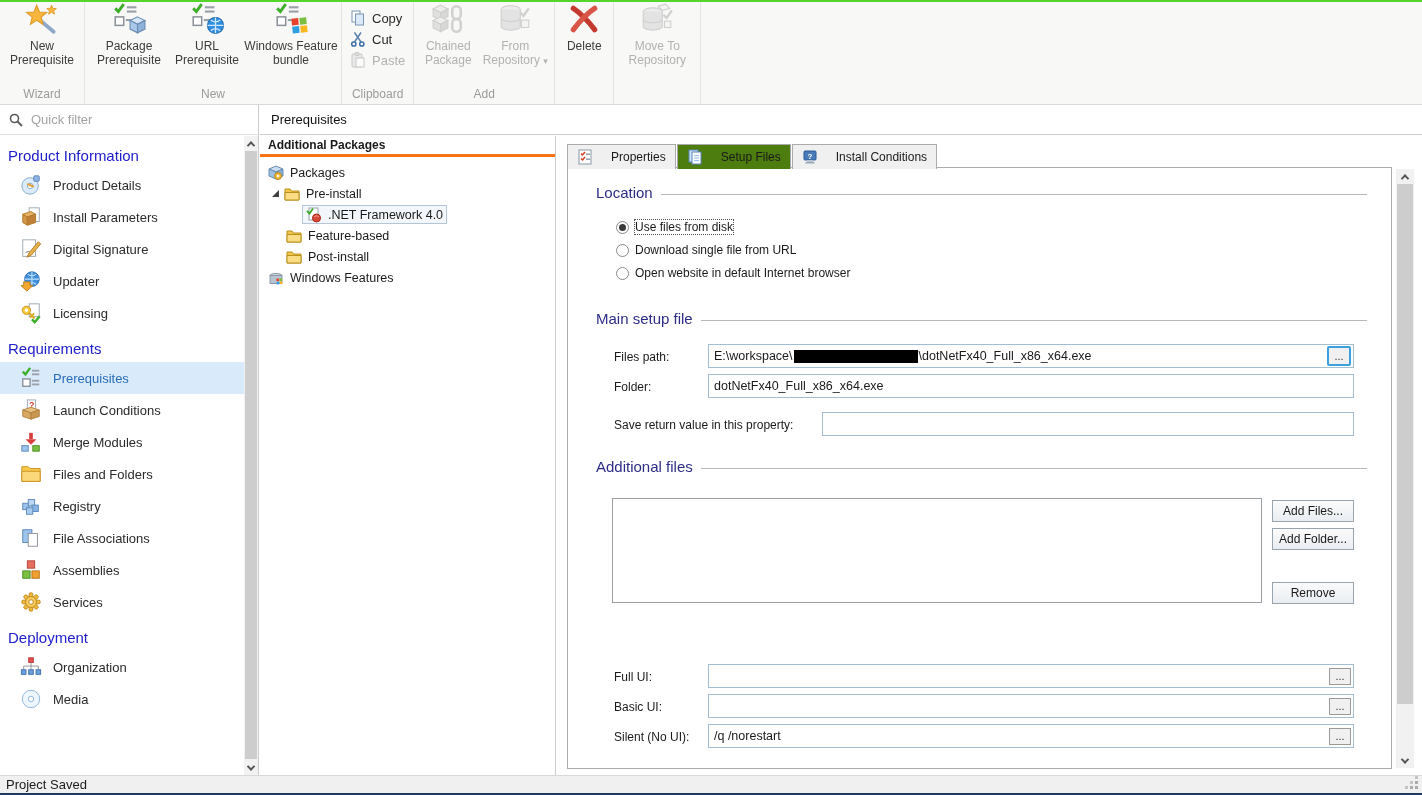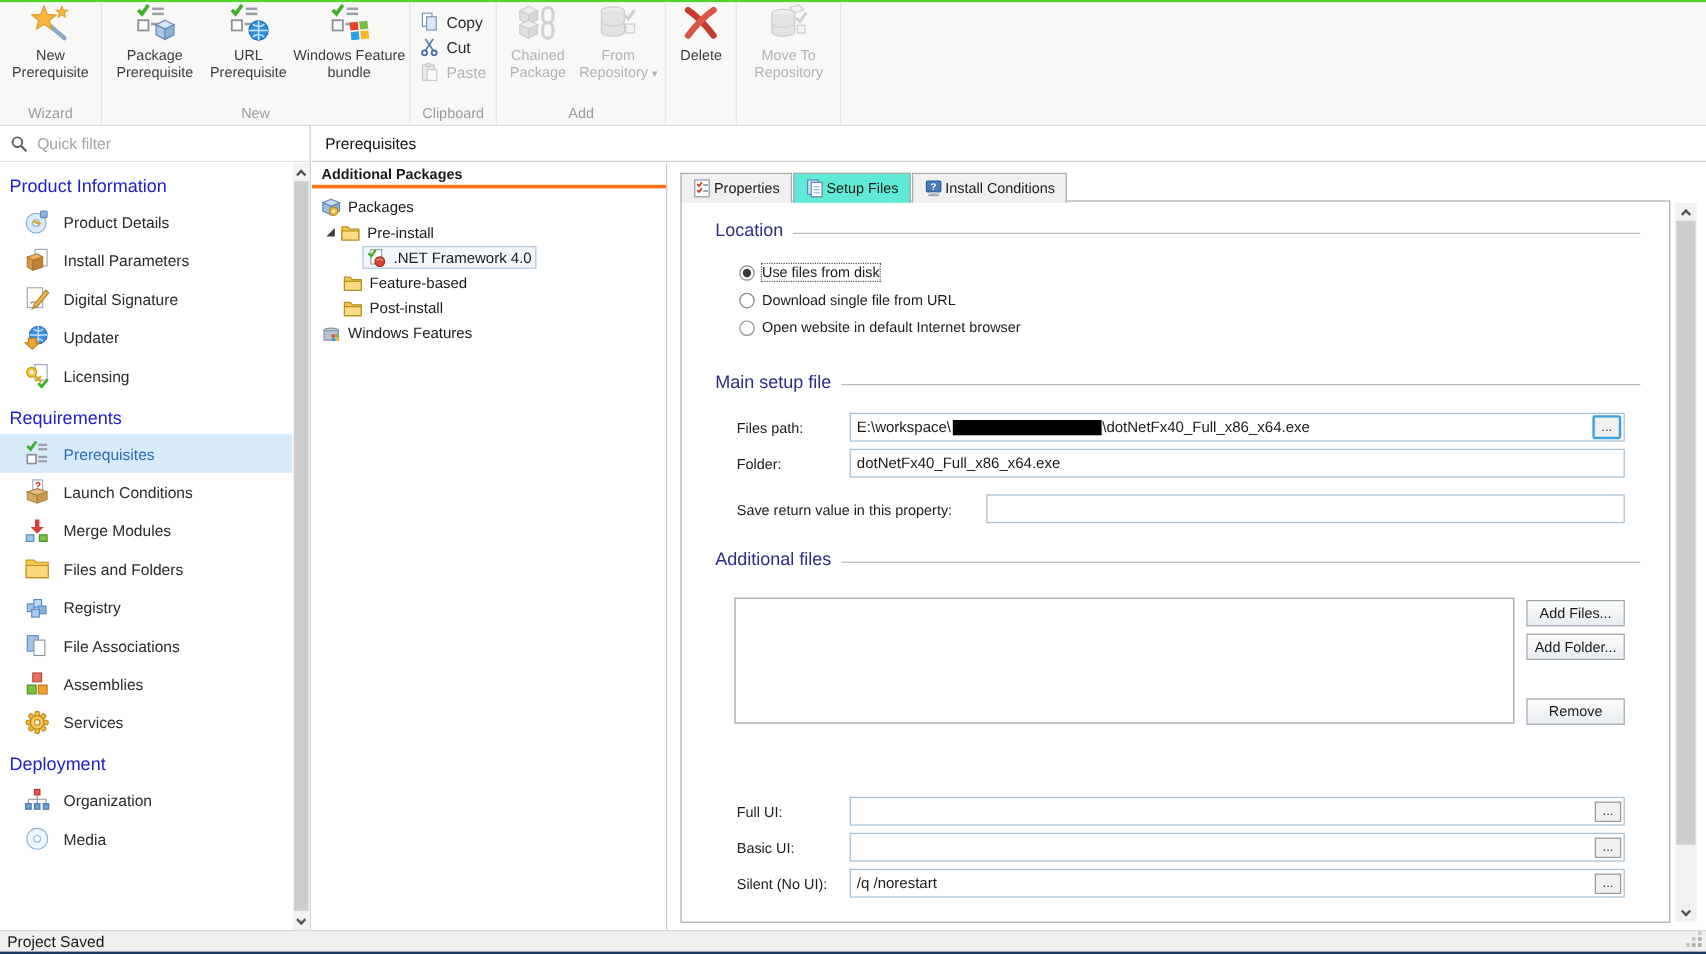--- a/index.html
+++ b/index.html
@@ -62,23 +62,23 @@
   .tnode { height:21px; display:flex; align-items:center; cursor:default; }
   .tnode .ic16 { margin-right:6px; flex:none; }
   .expander { width:0; height:0; border-left:7px solid transparent; border-bottom:7px solid #404040;
     margin-right:5px; flex:none; }
   .tsel { display:inline-flex; align-items:center; height:19px; padding:0 3px; }
   .tsel.selected { border:1px solid #b4c6d8; background:#f3f7fb; }
 
   
   .detail { position:absolute; left:557px; top:136px; right:0; bottom:20px; background:#fff; }
   .tabs { position:absolute; left:10px; top:8px; display:flex; align-items:flex-end; z-index:2; }
-  .tab { display:flex; align-items:center; gap:2px; height:21px; padding:12px 9px;
+  .tab { display:flex; align-items:center; gap:18px; height:21px; padding:12px 9px;
     border:1px solid #ababab; border-bottom:none; background:#f0f0f0; font-size:12px; margin-right:1px; cursor:default; }
-  .tab.active { height:24px; background:#5eead4; position:relative; z-index:3; }
+  .tab.active { height:24px; background:#4d7c0f; position:relative; z-index:3; }
   .detailbox { position:absolute; left:10px; right:30px; top:31px; bottom:6px;
     border:1px solid #ababab; background:#fff; }
   .vscroll { position:absolute; right:8px; width:18px; top:33px; bottom:7px; background:#f1f1f1; }
   .vscroll .sb-btn { width:18px; }
   .vscroll .sb-thumb { top:15px; bottom:auto; height:520px; background:#cdcdcd; }
 
   .sect { position:absolute; left:28px; right:24px; display:flex; align-items:center; gap:8px; }
   .sect .stitle { font-size:15px; color:#2d2d86; white-space:nowrap; }
   .sect .rule { flex:1; height:1px; background:#b9b9b9; margin-top:3px; }
 

